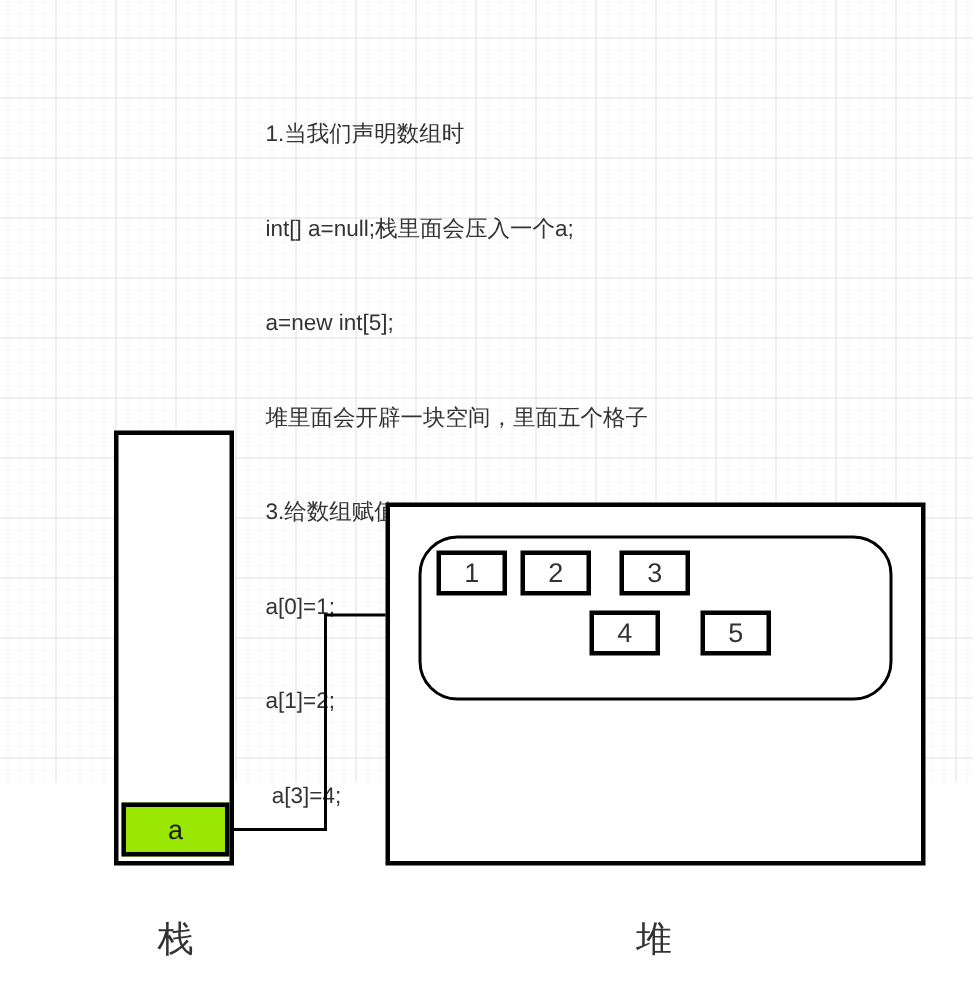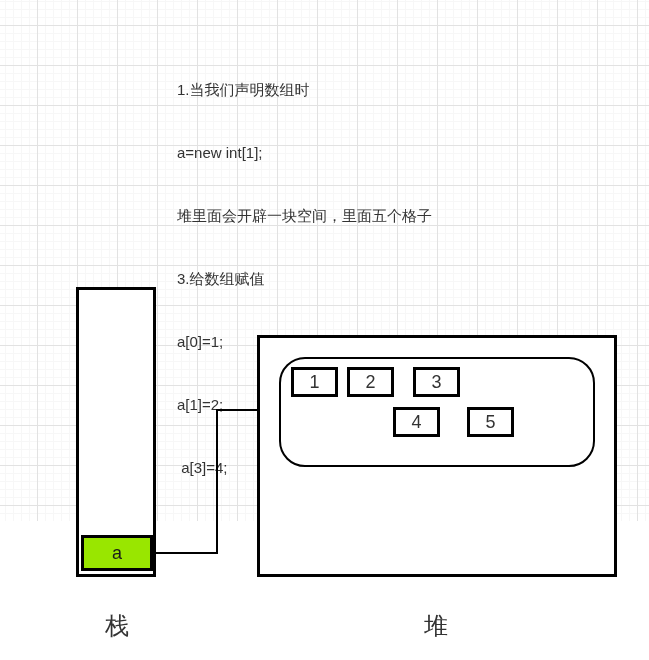--- a/index.html
+++ b/index.html
@@ -123,21 +123,22 @@
   .stack-label { left: 105px; top: 610px; }
   .heap-label  { left: 424px; top: 610px; }
 </style>
 </head>
 <body>
 
 <div class="canvas">
 
   <div class="notes">
     <div>1.当我们声明数组时</div>
-    <div>a=new int[1];</div>
+    <div>int[] a=null;栈里面会压入一个a;</div>
+    <div>a=new int[5];</div>
     <div>堆里面会开辟一块空间，里面五个格子</div>
     <div>3.给数组赋值</div>
     <div>a[0]=1;</div>
     <div>a[1]=2;</div>
     <div> a[3]=4;</div>
     
   </div>
 
   <div class="stack-rect">
     <div class="var-box">

